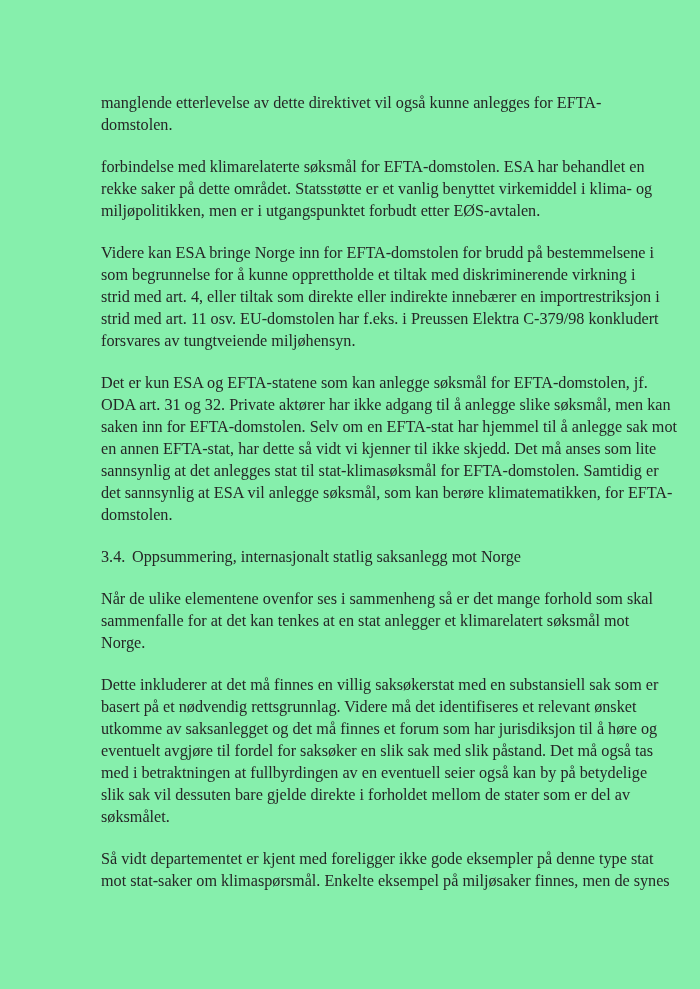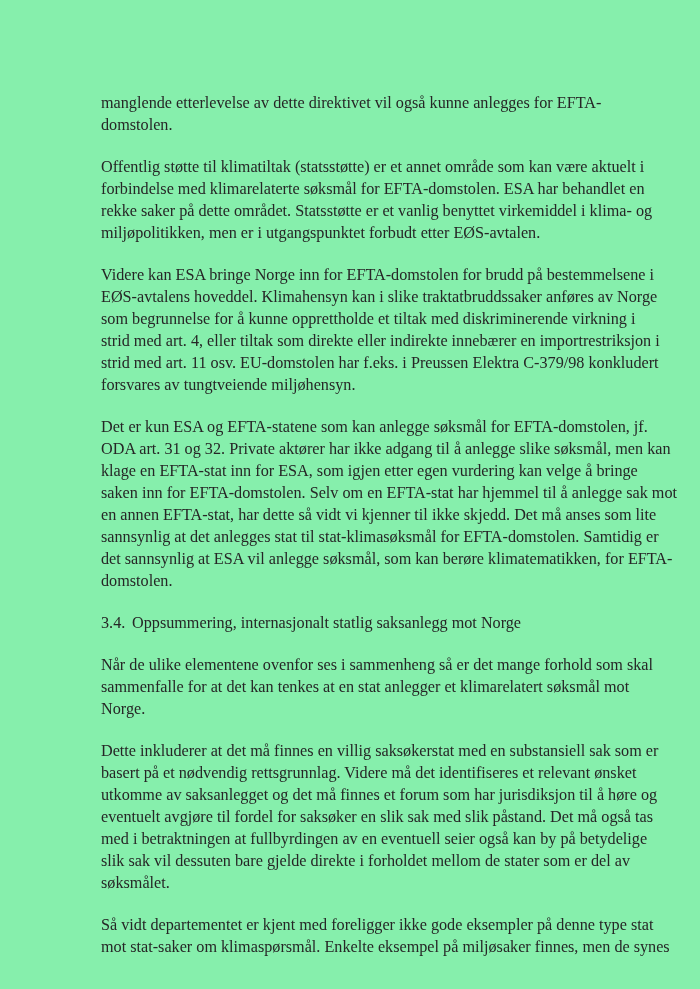--- a/index.html
+++ b/index.html
@@ -29,39 +29,36 @@
 
 <div class="page">
   <div class="content">
 
     <div class="para">
       <span class="line">manglende etterlevelse av dette direktivet vil også kunne anlegges for EFTA-</span>
       <span class="line">domstolen.</span>
     </div>
 
     <div class="para">
-      <span class="line">Offentlig støtte til klimatiltak (statsstøtte) er et annet område som kan være aktuelt i</span>
       <span class="line">forbindelse med klimarelaterte søksmål for EFTA-domstolen. ESA har behandlet en</span>
       <span class="line">rekke saker på dette området. Statsstøtte er et vanlig benyttet virkemiddel i klima- og</span>
       <span class="line">miljøpolitikken, men er i utgangspunktet forbudt etter EØS-avtalen.</span>
     </div>
 
     <div class="para">
       <span class="line">Videre kan ESA bringe Norge inn for EFTA-domstolen for brudd på bestemmelsene i</span>
-      <span class="line">EØS-avtalens hoveddel. Klimahensyn kan i slike traktatbruddssaker anføres av Norge</span>
       <span class="line">som begrunnelse for å kunne opprettholde et tiltak med diskriminerende virkning i</span>
       <span class="line">strid med art. 4, eller tiltak som direkte eller indirekte innebærer en importrestriksjon i</span>
       <span class="line">strid med art. 11 osv. EU-domstolen har f.eks. i Preussen Elektra C-379/98 konkludert</span>
       <span class="line">forsvares av tungtveiende miljøhensyn.</span>
     </div>
 
     <div class="para">
       <span class="line">Det er kun ESA og EFTA-statene som kan anlegge søksmål for EFTA-domstolen, jf.</span>
       <span class="line">ODA art. 31 og 32. Private aktører har ikke adgang til å anlegge slike søksmål, men kan</span>
-      <span class="line">klage en EFTA-stat inn for ESA, som igjen etter egen vurdering kan velge å bringe</span>
       <span class="line">saken inn for EFTA-domstolen. Selv om en EFTA-stat har hjemmel til å anlegge sak mot</span>
       <span class="line">en annen EFTA-stat, har dette så vidt vi kjenner til ikke skjedd. Det må anses som lite</span>
       <span class="line">sannsynlig at det anlegges stat til stat-klimasøksmål for EFTA-domstolen. Samtidig er</span>
       <span class="line">det sannsynlig at ESA vil anlegge søksmål, som kan berøre klimatematikken, for EFTA-</span>
       <span class="line">domstolen.</span>
     </div>
 
     <div class="heading">
       <span class="num">3.4.</span><span>Oppsummering, internasjonalt statlig saksanlegg mot Norge</span>
     </div>

